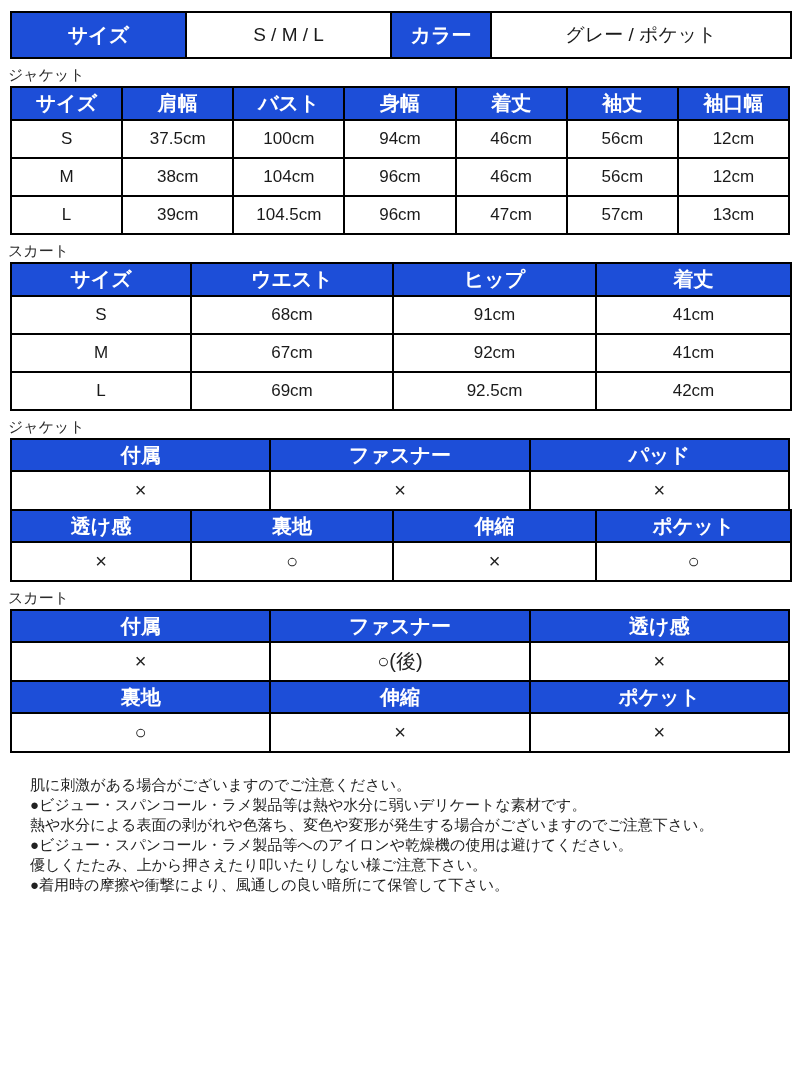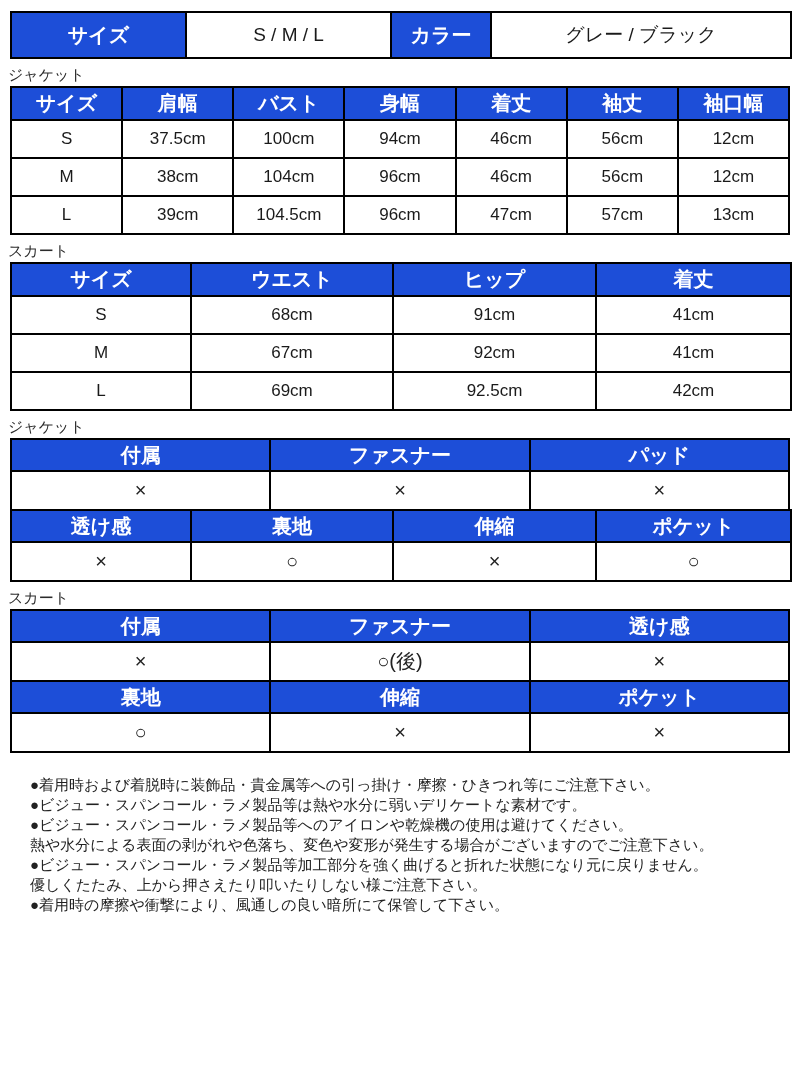--- a/index.html
+++ b/index.html
@@ -43,21 +43,21 @@
         <col style="width:175px">
         <col style="width:205px">
         <col style="width:100px">
         <col style="width:300px">
       </colgroup>
     <tbody>
         <tr>
       <td class="dark">サイズ</td>
       <td class="val">S / M / L</td>
       <td class="dark">カラー</td>
-      <td class="val">グレー / ブラック</td>
+      <td class="val">グレー / ポケット</td>
     </tr>
   </tbody>
     </table>
 
   <div class="sec-label">ジャケット</div>
   <table class="meas">
     <tbody>
         <tr>
       <th class="dark">サイズ</th>
       <th class="dark">肩幅</th>
@@ -195,22 +195,21 @@
     </tr>
     <tr>
       <td>○</td>
       <td>×</td>
       <td>×</td>
     </tr>
   </tbody>
     </table>
 
   <div class="notes">
-    <div>●着用時および着脱時に装飾品・貴金属等への引っ掛け・摩擦・ひきつれ等にご注意下さい。</div>
+    <div>肌に刺激がある場合がございますのでご注意ください。</div>
     <div>●ビジュー・スパンコール・ラメ製品等は熱や水分に弱いデリケートな素材です。</div>
+    <div>熱や水分による表面の剥がれや色落ち、変色や変形が発生する場合がございますのでご注意下さい。</div>
     <div>●ビジュー・スパンコール・ラメ製品等へのアイロンや乾燥機の使用は避けてください。</div>
-    <div>熱や水分による表面の剥がれや色落ち、変色や変形が発生する場合がございますのでご注意下さい。</div>
-    <div>●ビジュー・スパンコール・ラメ製品等加工部分を強く曲げると折れた状態になり元に戻りません。</div>
     <div>優しくたたみ、上から押さえたり叩いたりしない様ご注意下さい。</div>
     <div>●着用時の摩擦や衝撃により、風通しの良い暗所にて保管して下さい。</div>
   </div>
 
 </div>
 
 </body></html>

